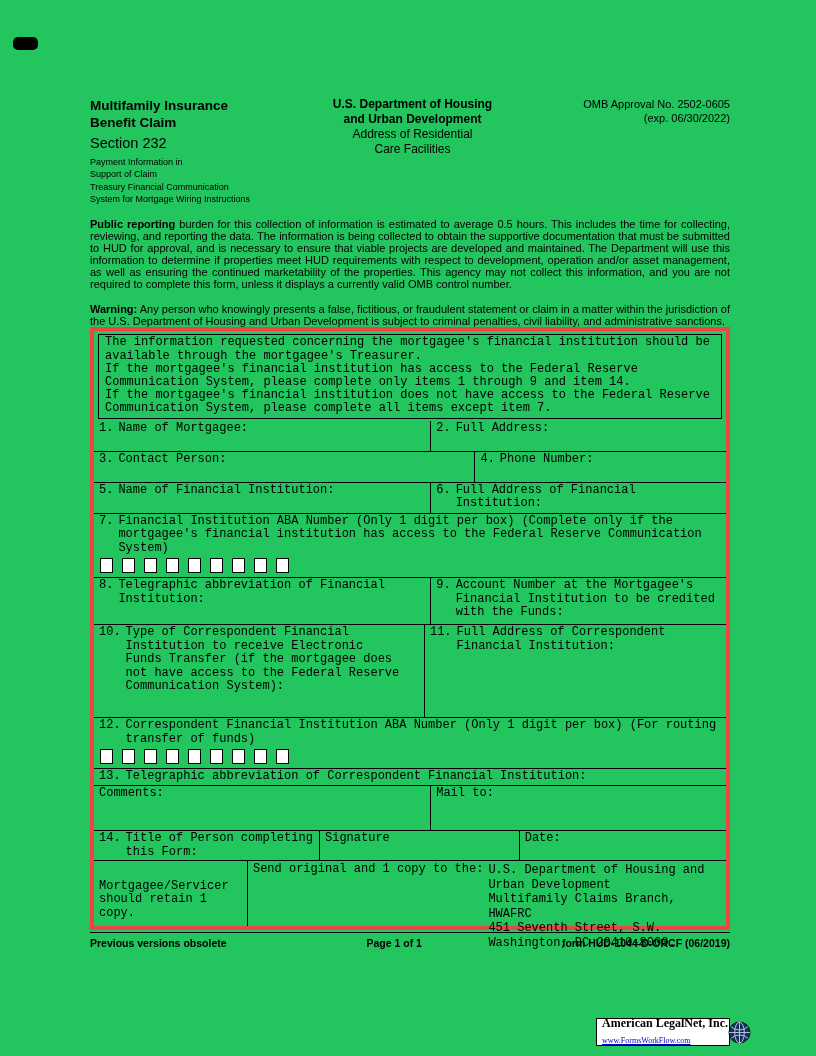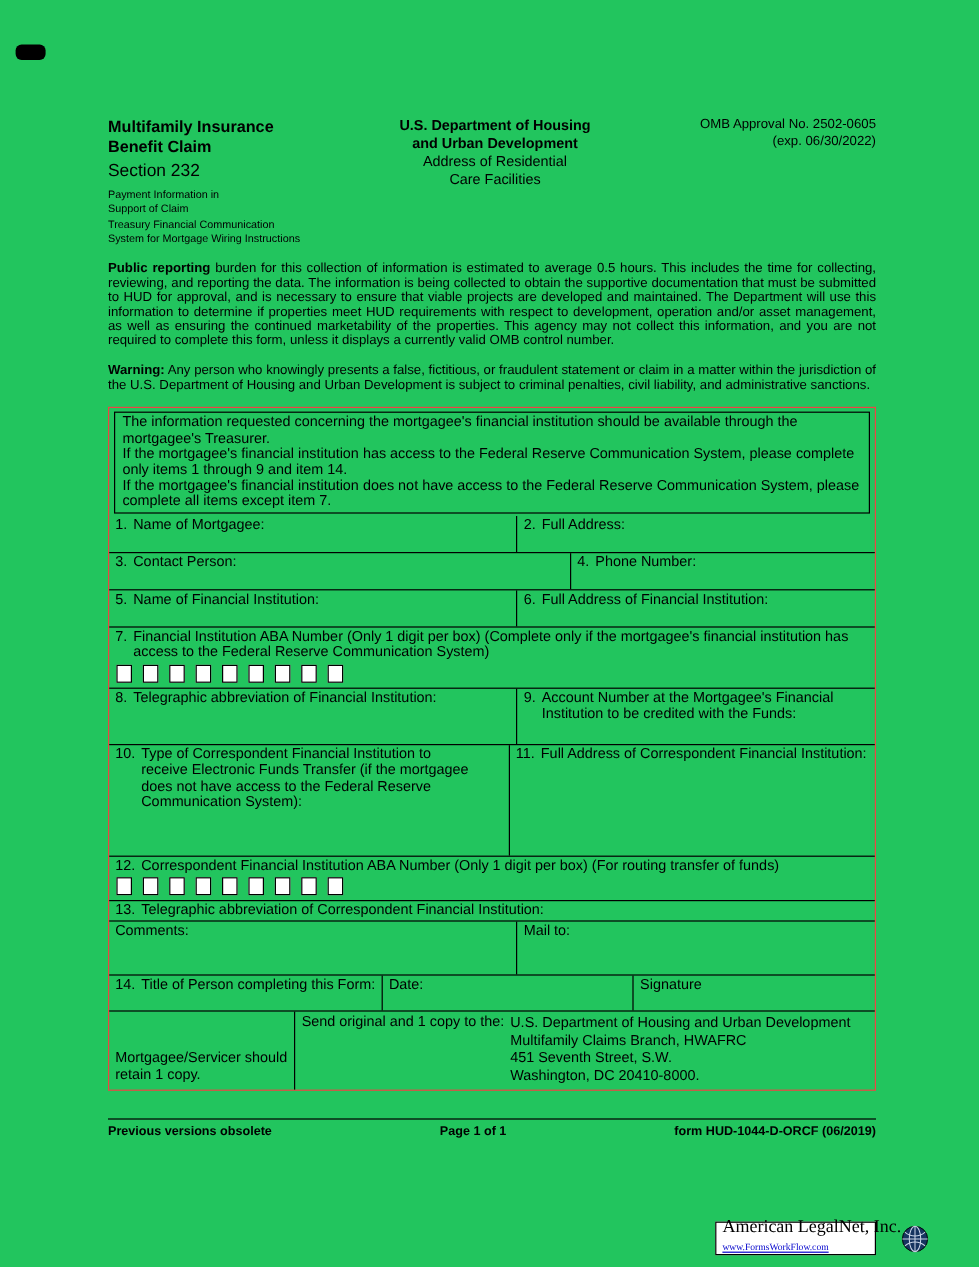--- a/index.html
+++ b/index.html
@@ -25,23 +25,23 @@
   .office { font-size:12px; line-height:15px; }
   .h-right { width:195px; text-align:right; font-size:11px; line-height:14px; }
 
   
   .notice { font-size:11px; line-height:11.9px; text-align:justify; }
   .notice-1 { margin-top:14px; }
   .notice-2 { margin-top:13px; }
 
   
   .ftable {
-    margin-top:12px;
-    border:1px solid #ef4444;
-    font-family:Liberation Sans, sans-serif;
+    margin-top:0;
+    border:4px solid #ef4444;
+    font-family:Liberation Mono, monospace;
     font-size:12px; line-height:13.5px;
   }
   .row { display:flex; border-bottom:1px solid #000; }
   .row:last-child { border-bottom:none; }
   .info-row { border-bottom:none; padding:3px 4px 2px; }
   .info-box { border:1px solid #000; width:100%; padding:1px 6px 2px; line-height:13.2px; }
   .single { display:block; padding:1px 5px; }
   .fha-row { min-height:17px; }
   .cell { padding:1px 5px; position:relative; }
   .cell + .cell { border-left:1px solid #000; }
@@ -67,21 +67,21 @@
   .footer { position:absolute; left:90px; right:86px; top:932px;font-weight:bold; }
   .footer-line { border-top:1.5px solid #000; }
   .footer-row { display:flex; justify-content:space-between; font-size:10.5px; padding-top:4px; }
   .legalnet {
     position:absolute; right:86px; top:1018px;
     width:134px; height:28px;
     border:1px solid #000;
     display:flex; align-items:center;
     padding:2px 2px 2px 5px; background:#fff;
   }
-  .ln-name { font-family:"Liberation Serif", serif; font-weight:normal; font-size:15px; line-height:11px; white-space:nowrap; }
+  .ln-name { font-family:"Liberation Serif", serif; font-weight:bold; font-size:12px; line-height:11px; white-space:nowrap; }
   .ln-link { font-family:"Liberation Serif", serif; font-size:8px; color:#0000cc; text-decoration:underline; cursor:pointer; white-space:nowrap; }
   .globe { width:23px; height:23px; margin-left:auto; flex-shrink:0; }
 </style>
 </head>
 <body>
 
 <div class="page">
   <div class="scan-artifact"></div>
 
   <div class="content">
@@ -257,25 +257,25 @@
         </div>
       </div>
 
       <div class="row h30">
         <div class="cell w35">
           <div class="item">
               <span class="num">14.</span>
               <span class="lbl">Title of Person completing this Form:</span>
             </div>
         </div>
-        <div class="cell flex1">
-          <span>Date:</span>
-        </div>
         <div class="cell w31">
           <span>Signature</span>
+        </div>
+        <div class="cell flex1">
+          <span>Date:</span>
         </div>
       </div>
 
       <div class="row h65">
         <div class="cell w24 retain-cell">
           <div>Mortgagee/Servicer should retain 1 copy.</div>
         </div>
         <div class="cell flex1 send-cell">
           <div class="send-flex">
             <span class="send-prefix">Send original and 1 copy to the:</span>

